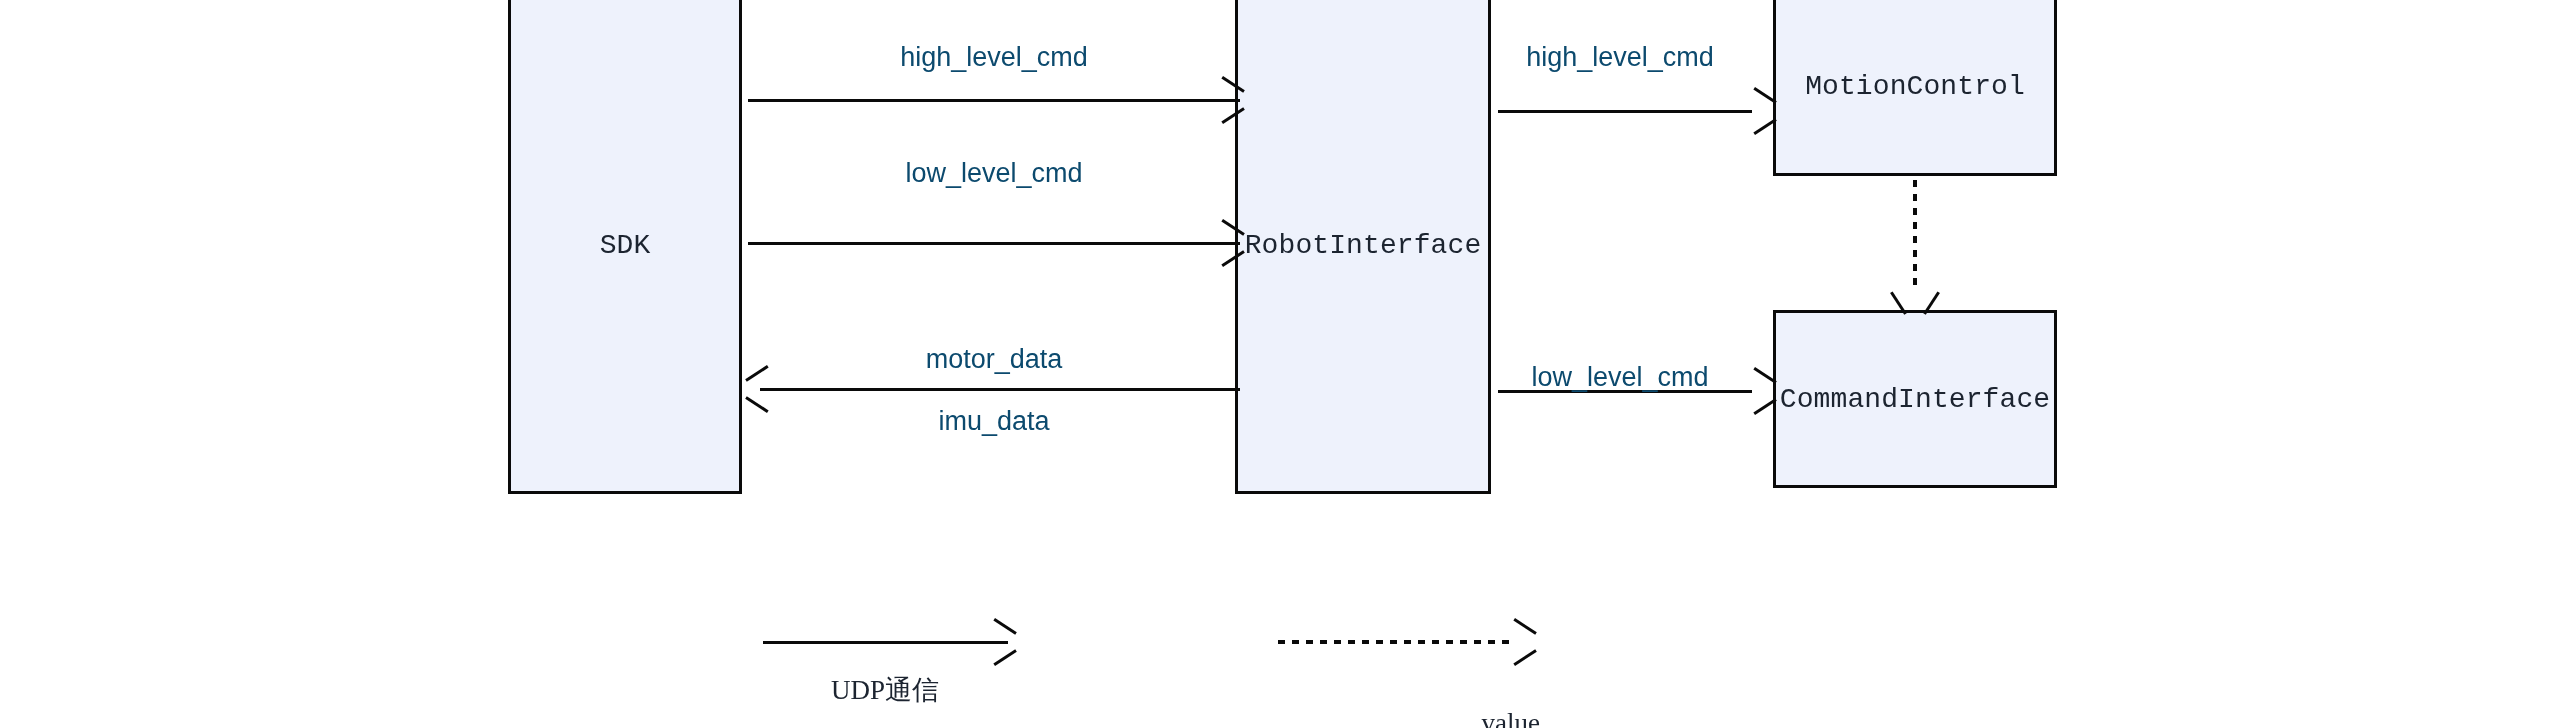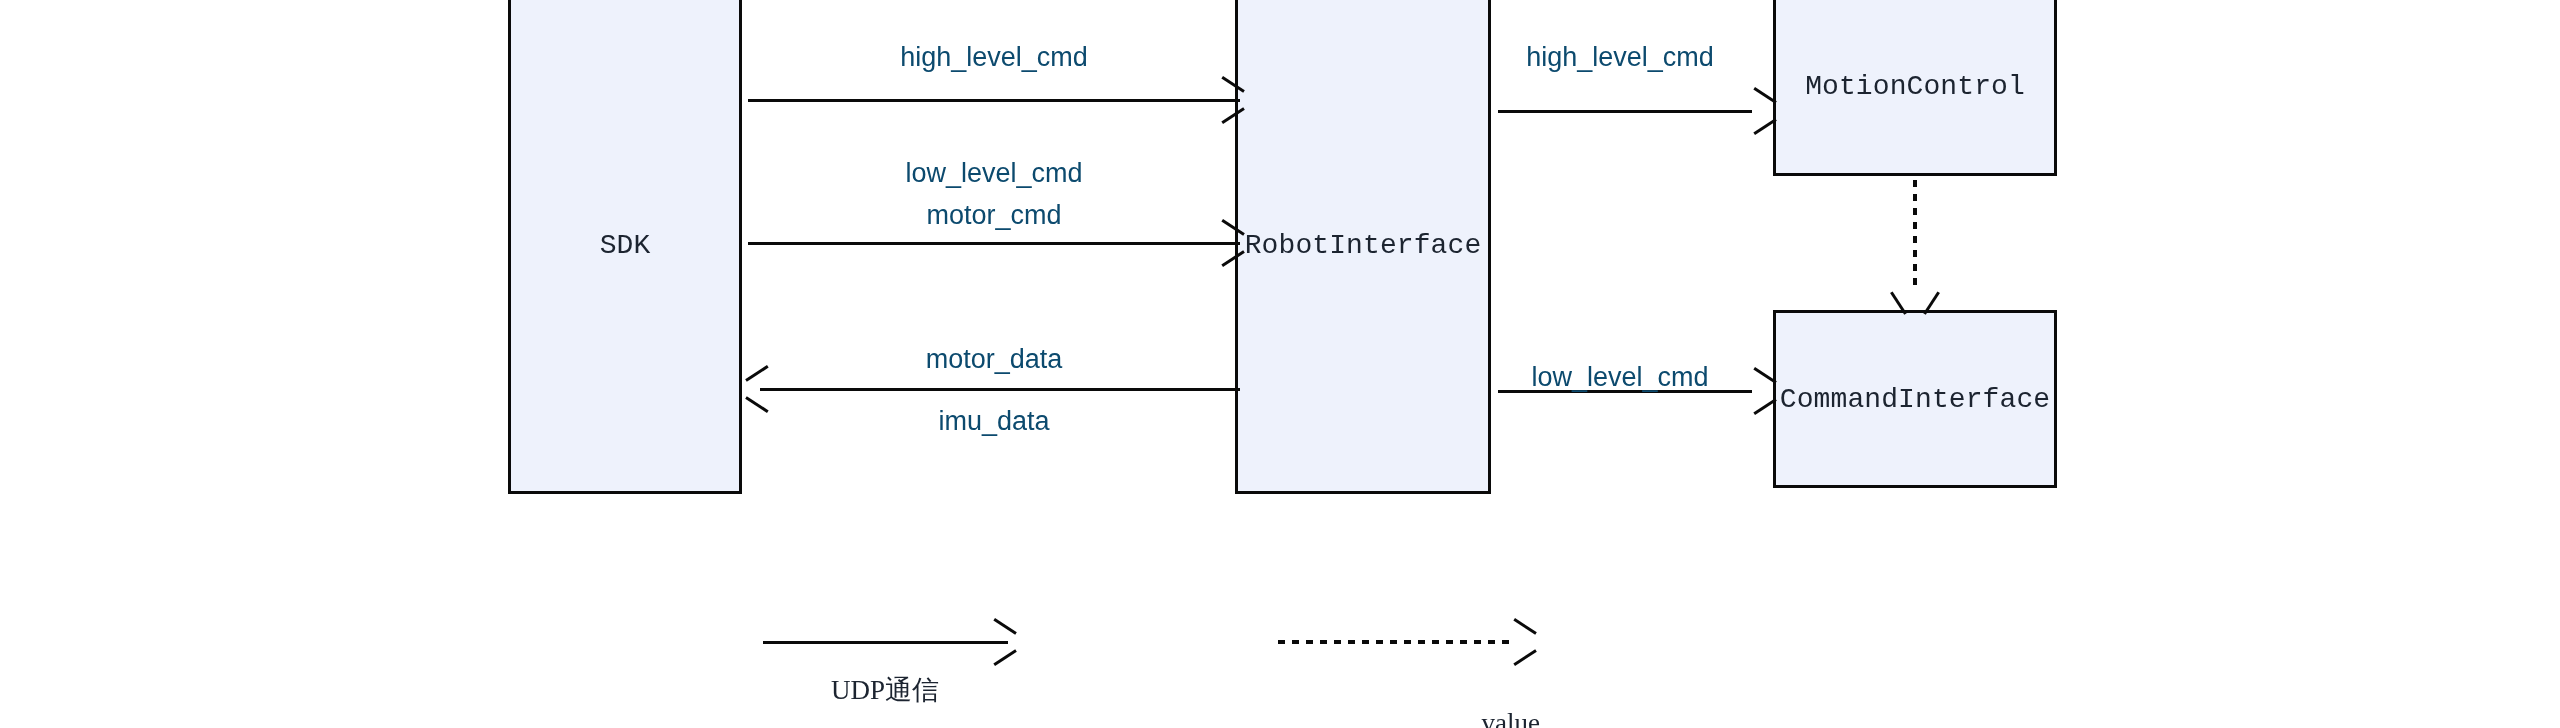--- a/index.html
+++ b/index.html
@@ -155,21 +155,20 @@
     <div class="edge-line" style="left:748px; top:99px; width:492px;"></div>
     <div class="arrow-open-right" style="left:1218px; top:86px;"></div>
   </div>
   <div class="edge-label" style="left:748px; top:42px; width:492px;">high_level_cmd</div>
 
   <div class="edge">
     <div class="edge-line" style="left:748px; top:242px; width:492px;"></div>
     <div class="arrow-open-right" style="left:1218px; top:229px;"></div>
   </div>
   <div class="edge-label" style="left:748px; top:158px; width:492px;">low_level_cmd</div>
-  <div class="edge-label" style="left:748px; top:200px; width:492px;">motor_cmd</div>
 
   <div class="edge">
     <div class="edge-line" style="left:760px; top:388px; width:480px;"></div>
     <div class="arrow-open-left" style="left:752px; top:375px;"></div>
   </div>
   <div class="edge-label" style="left:748px; top:344px; width:492px;">motor_data</div>
   <div class="edge-label" style="left:748px; top:406px; width:492px;">imu_data</div>
 
   <div class="edge">
     <div class="edge-line" style="left:1498px; top:110px; width:254px;"></div>

